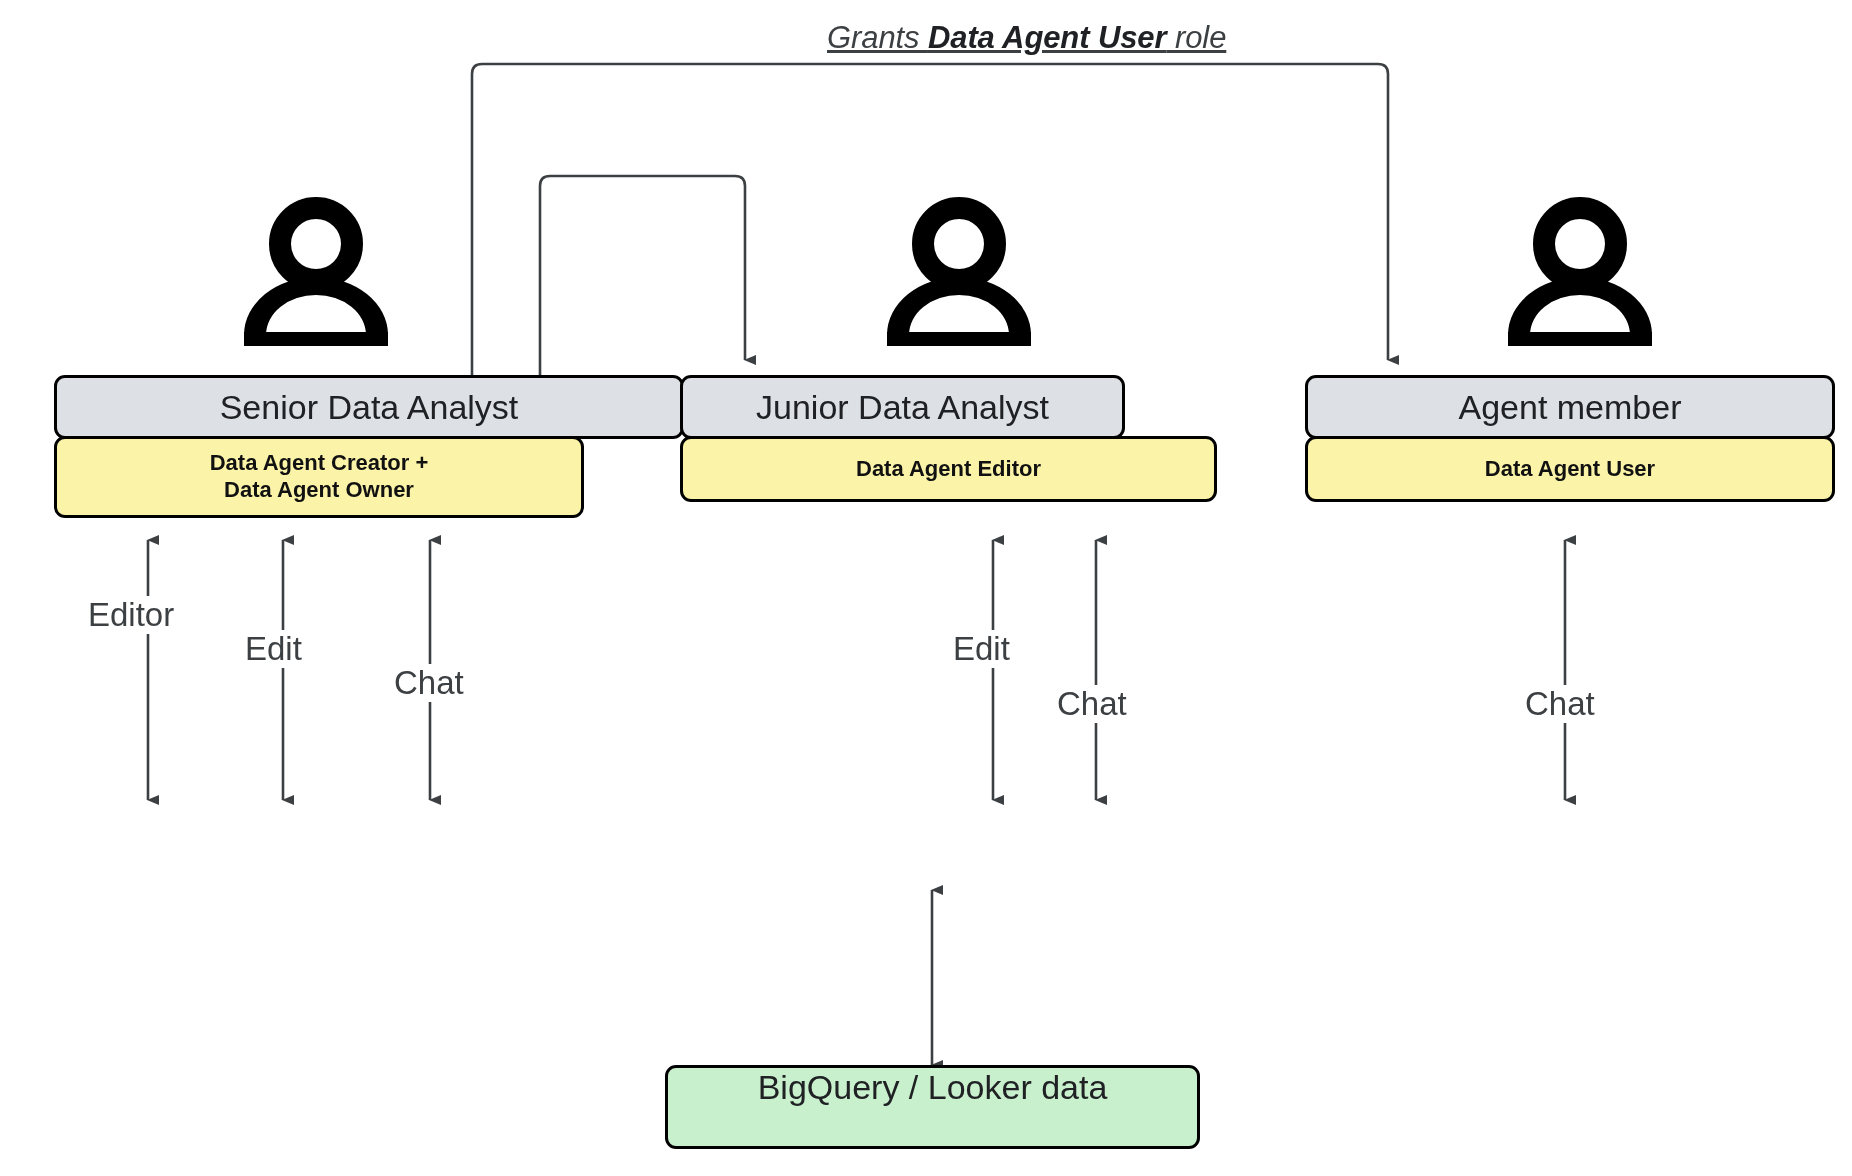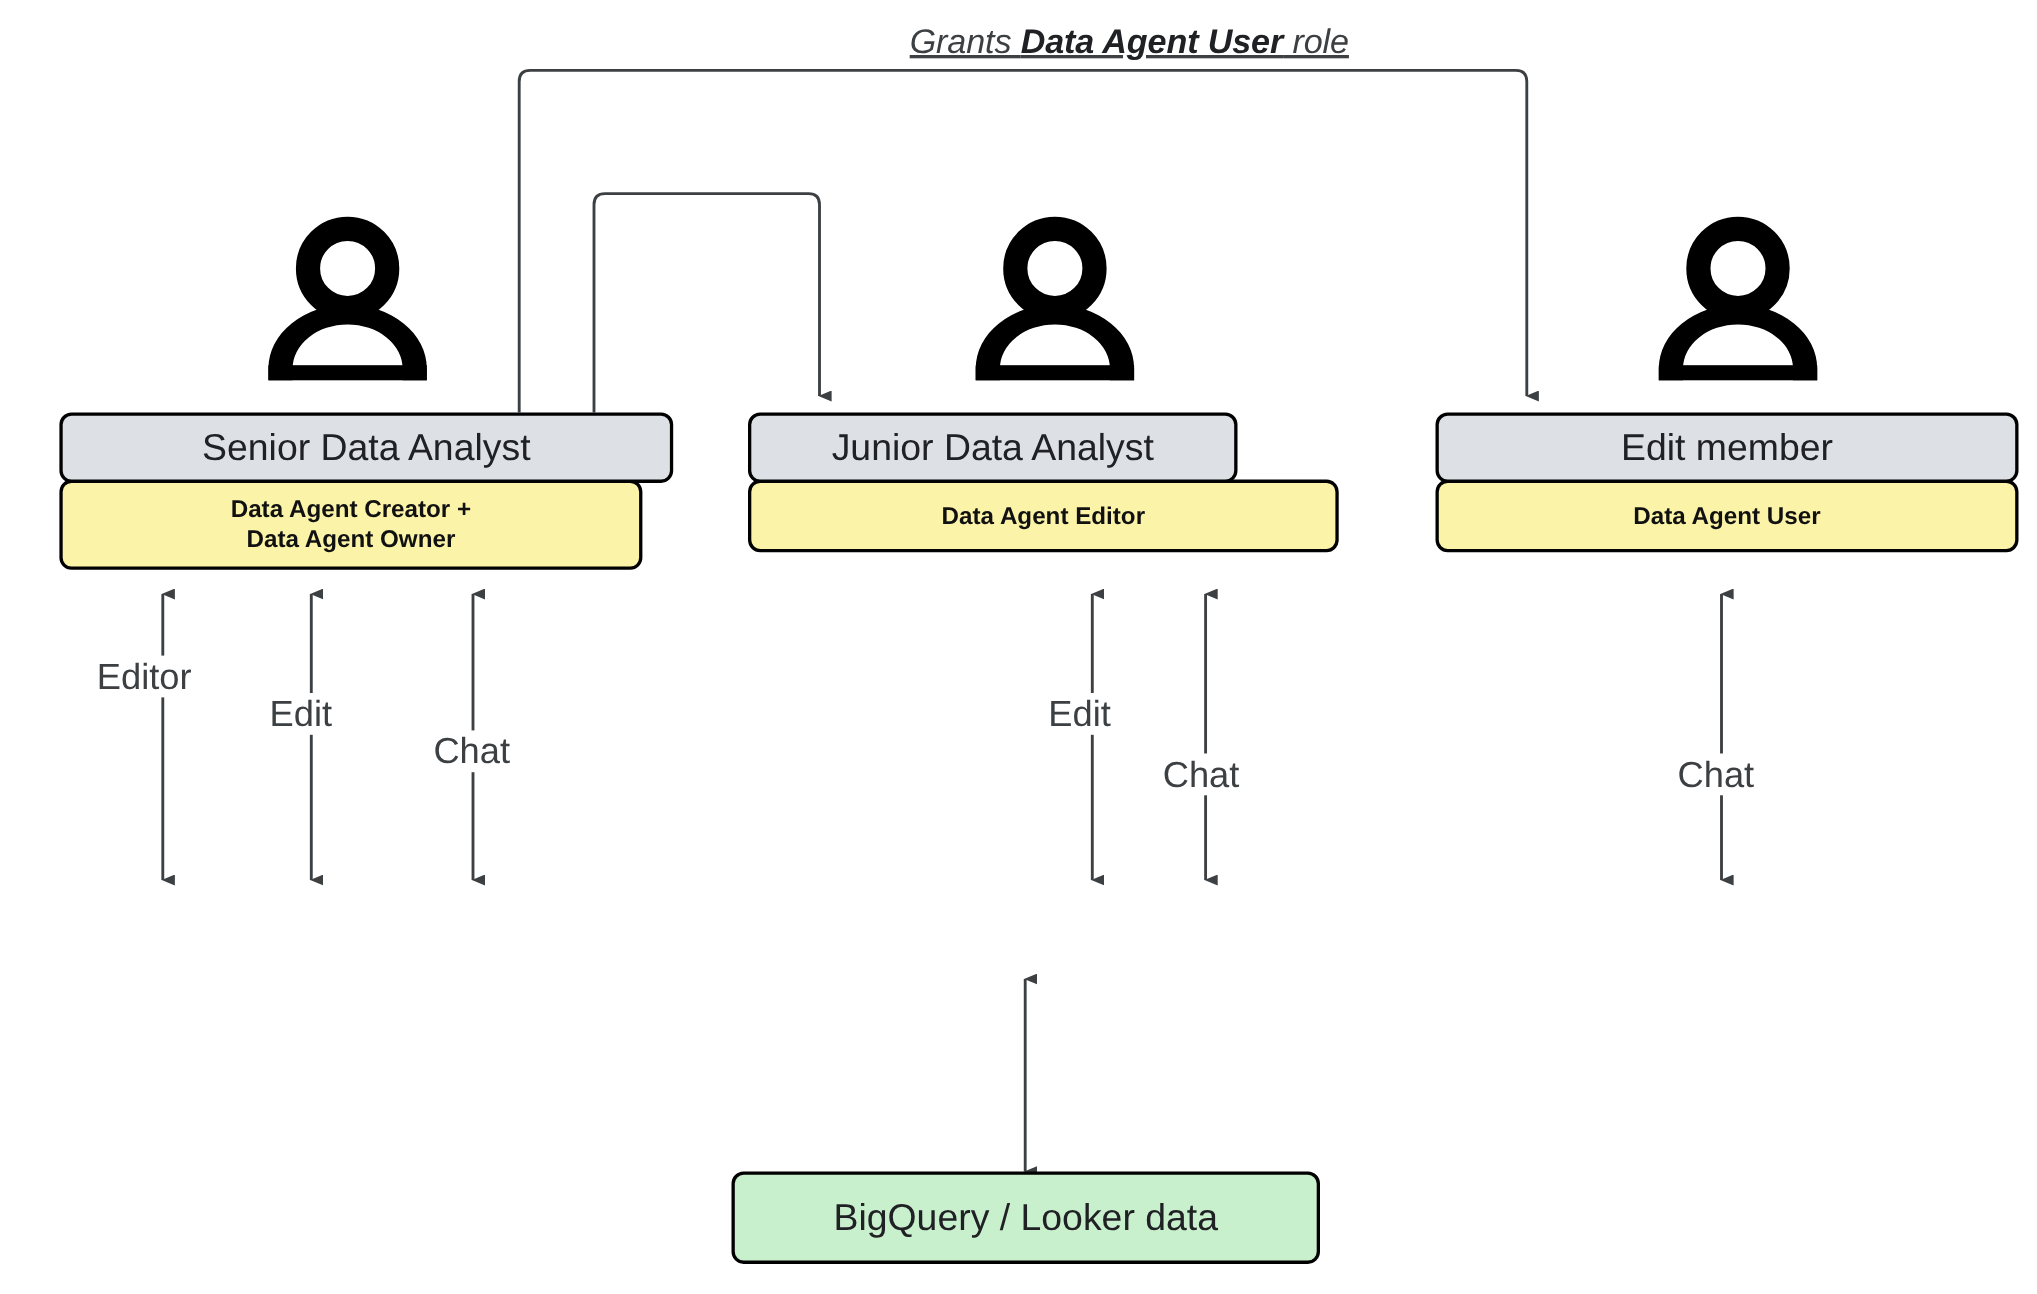--- a/index.html
+++ b/index.html
@@ -103,21 +103,21 @@
   }
 
   
   .data-box {
     position: absolute;
     box-sizing: border-box;
     background: #c9f0cc;
     border: 3px solid #000000;
     border-radius: 11px;
     display: flex;
-    align-items: center;
+    align-items: flex-start;
     justify-content: center;
     font-size: 34px;
     color: #202124;
   }
 
   
   .flow-label {
     position: absolute;
     font-size: 33px;
     color: #3c4043;
@@ -174,21 +174,21 @@
     <rect x="8" y="136" width="144" height="14" fill="#000"></rect>
   </svg>
 
   <svg class="person" style="left:1500px; top:196px;" viewBox="0 0 160 150" xmlns="http://www.w3.org/2000/svg">
     <circle cx="80" cy="48" r="36" fill="none" stroke="#000" stroke-width="22"></circle>
     <path d="M 8 150 L 8 139 A 72 58 0 0 1 152 139 L 152 150 L 130 150 L 130 139 A 50 40 0 0 0 30 139 L 30 150 Z" fill="#000"></path>
     <rect x="8" y="136" width="144" height="14" fill="#000"></rect>
   </svg>
 
   <div class="actor" style="left:54px; top:375px; width:530px;">
-    <div class="box box-title" style="width:558px;">
+    <div class="box box-title" style="width:630px;">
       <span>Senior Data Analyst</span>
     </div>
     <div class="box box-role" style="width:530px; height:82px;">
       <span>
         <span class="two-line">Data Agent Creator +</span>
         <span class="two-line">Data Agent Owner</span>
       </span>
     </div>
   </div>
 
@@ -196,21 +196,21 @@
     <div class="box box-title" style="width:445px;">
       <span>Junior Data Analyst</span>
     </div>
     <div class="box box-role" style="width:537px; height:66px;">
       <span>Data Agent Editor</span>
     </div>
   </div>
 
   <div class="actor" style="left:1305px; top:375px; width:530px;">
     <div class="box box-title" style="width:530px;">
-      <span>Edit member</span>
+      <span>Agent member</span>
     </div>
     <div class="box box-role" style="width:530px; height:66px;">
       <span>Data Agent User</span>
     </div>
   </div>
 
   <div class="flow-label" style="left:84px; top:596px;">Editor</div>
   <div class="flow-label" style="left:241px; top:630px;">Edit</div>
   <div class="flow-label" style="left:390px; top:664px;">Chat</div>
 

